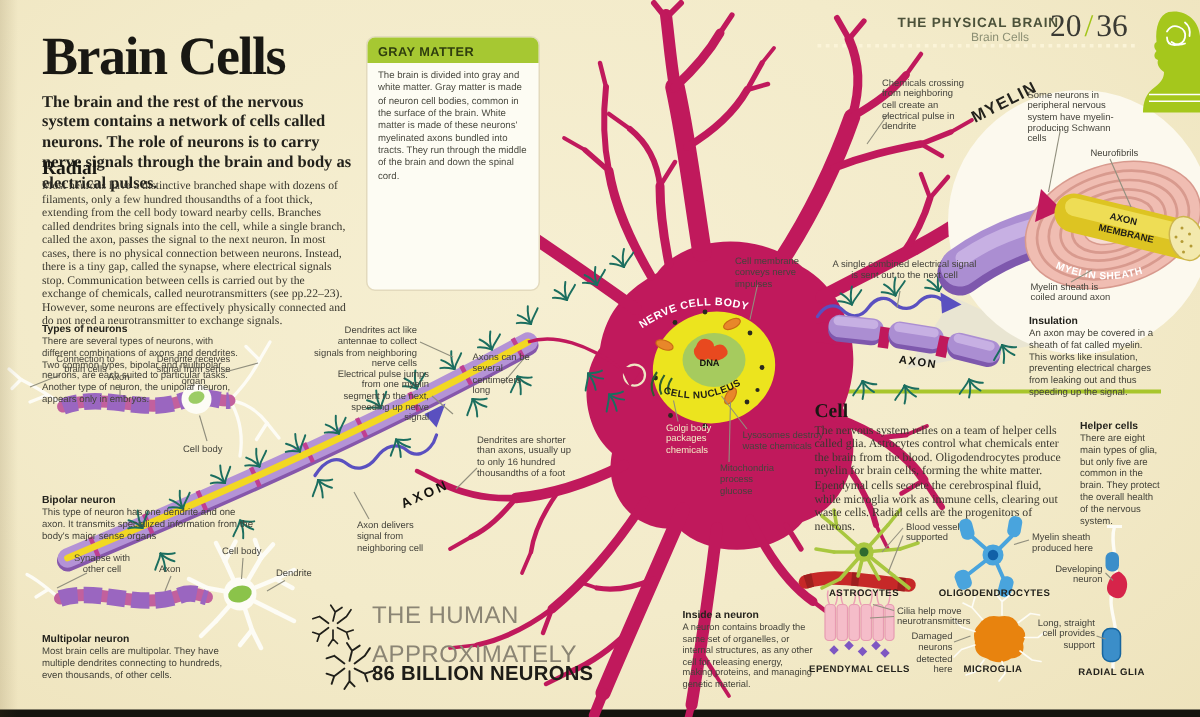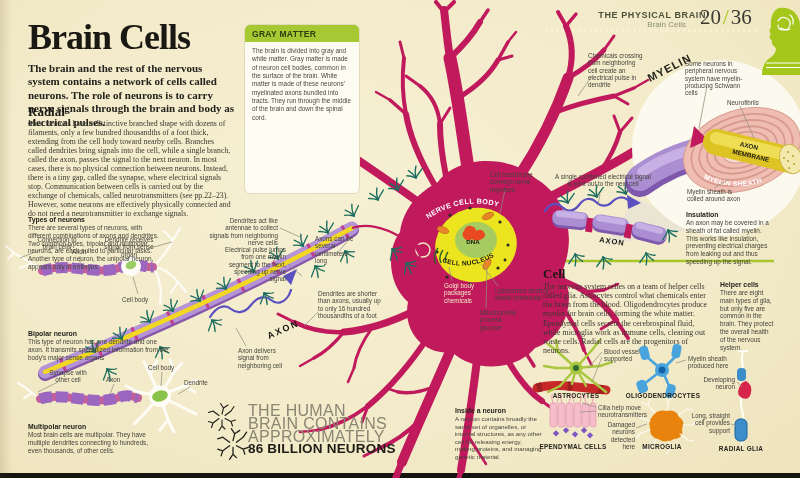--- a/index.html
+++ b/index.html
@@ -537,21 +537,20 @@
 <div class="tx lbl" style="left:687px;top:188px;width:62px;">Myelin sheath is coiled around axon</div>
 
 <div class="tx h-sm" style="left:686px;top:211px;">Insulation</div>
 <div class="tx b-sm" style="left:686px;top:219px;width:88px;">An axon may be covered in a sheath of fat called myelin. This works like insulation, preventing electrical charges from leaking out and thus speeding up the signal.</div>
 <div class="tx h-serif" style="left:543px;top:266px;">Cell</div>
 <div class="tx b-serif" style="left:543px;top:282px;width:166px;font-size:7.9px;">The nervous system relies on a team of helper cells called glia. Astrocytes control what chemicals enter the brain from the blood. Oligodendrocytes produce myelin for brain cells, forming the white matter. Ependymal cells secrete the cerebrospinal fluid, while microglia work as immune cells, clearing out waste cells. Radial cells are the progenitors of neurons.</div>
 <div class="tx h-sm" style="left:720px;top:281px;">Helper cells</div>
 <div class="tx b-sm" style="left:720px;top:289px;width:54px;">There are eight main types of glia, but only five are common in the brain. They protect the overall health of the nervous system.</div>
 
 <div class="tx fact-g" style="left:248px;top:402px;">THE HUMAN</div>
-<div class="tx fact-g" style="left:248px;top:415px;">BRAIN CONTAINS</div>
 <div class="tx fact-g" style="left:248px;top:428px;">APPROXIMATELY</div>
 <div class="tx fact-b" style="left:248px;top:441px;">86 BILLION NEURONS</div>
 
 <div class="tx h-sm" style="left:455px;top:407px;">Inside a neuron</div>
 <div class="tx b-sm" style="left:455px;top:415px;width:88px;font-size:6.2px;">A neuron contains broadly the same set of organelles, or internal structures, as any other cell for releasing energy, making proteins, and managing genetic material.</div>
 
 <div class="tx lbl" style="left:604px;top:348px;width:46px;">Blood vessel supported</div>
 <div class="tx lbl" style="left:688px;top:355px;width:54px;">Myelin sheath produced here</div>
 <div class="tx lbl" style="left:598px;top:404px;width:46px;">Cilia help move neurotransmitters</div>
 <div class="tx lbl r" style="left:598px;top:421px;width:37px;">Damaged neurons detected here</div>

